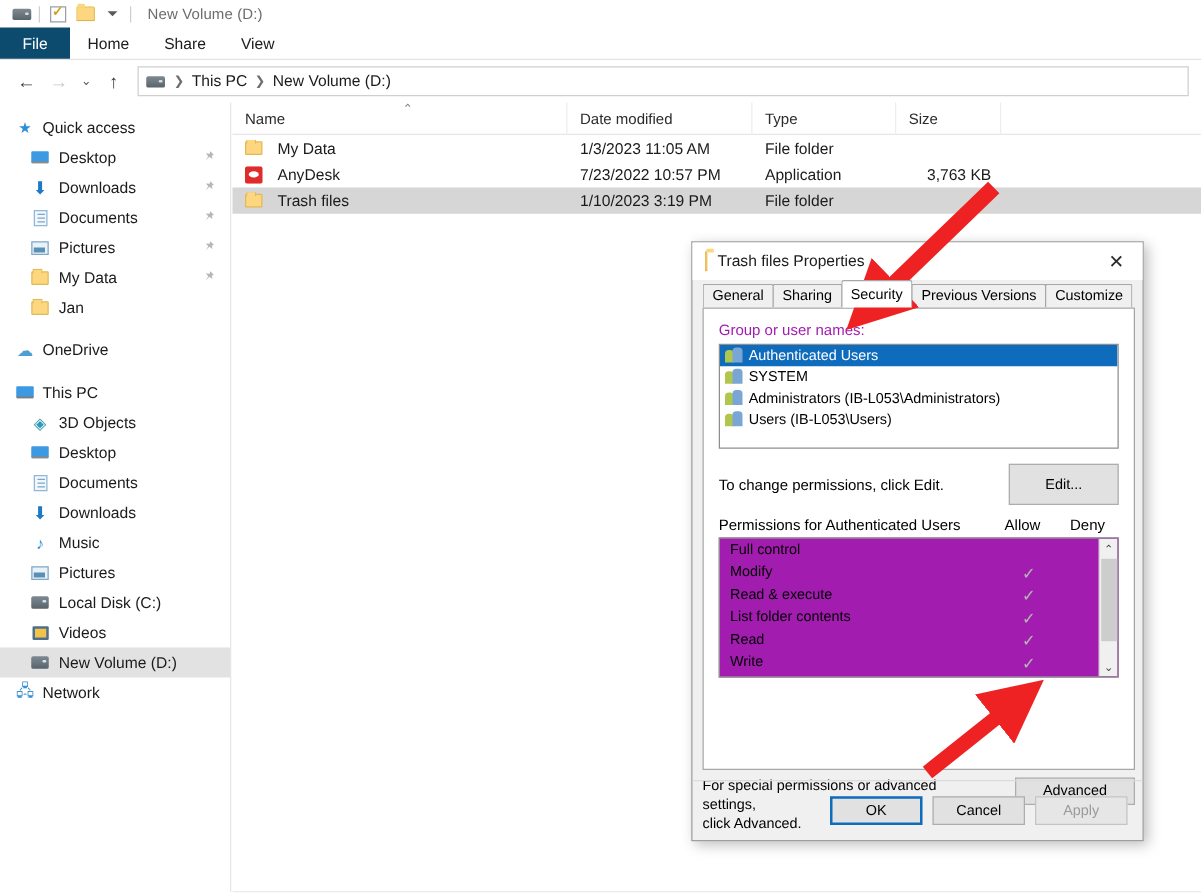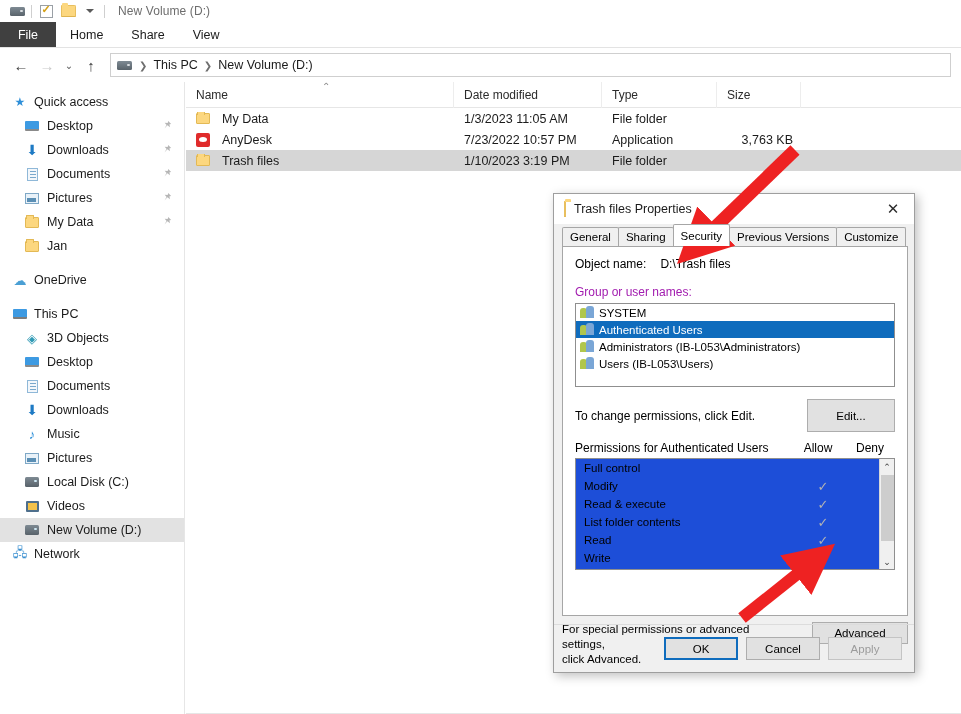--- a/index.html
+++ b/index.html
@@ -85,21 +85,21 @@
     background: #ffffff;
     border-bottom: 1px solid #e3e3e3;
     display: flex; align-items: stretch;
   }
   .rtab {
     display: flex; align-items: center; justify-content: center;
     font-size: 12.5px; color: #1b1b1b; padding: 0 14px;
     cursor: default; min-width: 50px;
   }
   .rtab.file {
-    background: #404040; color: #ffffff; font-weight: 400;
+    background: #0c4a6e; color: #ffffff; font-weight: 400;
     min-width: 56px; padding: 0 16px;
   }
 
   
   .addrrow {
     position: absolute; left: 0; top: 48px;
     width: 961px; height: 34px;
     background: #ffffff;
     display: flex; align-items: center;
   }
@@ -324,21 +324,21 @@
   .btn-edit { width: 88px; height: 33px; }
 
   .permhdr {
     display: flex; align-items: flex-end; margin-bottom: 3px;
   }
   .permhdr .ptitle { flex: 1; line-height: 13px; }
   .permhdr .pallow { width: 54px; text-align: center; }
   .permhdr .pdeny { width: 50px; text-align: center; }
 
   .permbox {
-    border: 1px solid #8f8f8f; background: #1d4ed8;
+    border: 1px solid #8f8f8f; background: #a21caf;
     height: 112px; position: relative; overflow: hidden;
   }
   .permrow {
     height: 18px; display: flex; align-items: center;
     font-size: 11.5px; color: #000;
   }
   .permrow .pname { flex: 1; padding-left: 8px; }
   .permrow .pallow { width: 54px; text-align: center; color: #b3b3b3; font-size: 13px; }
   .permrow .pdeny  { width: 44px; text-align: center; color: #b3b3b3; font-size: 13px; }
   .permscroll {
@@ -620,34 +620,30 @@
     <div class="tabstrip">
       <div class="tab">General</div>
       <div class="tab">Sharing</div>
       <div class="tab active">Security</div>
       <div class="tab">Previous Versions</div>
       <div class="tab">Customize</div>
     </div>
 
     <div class="tabbody">
 
-      <div class="objname-row">
-        <span class="objname-lbl">Object name:</span>
-        <span class="objname-val">D:\Trash files</span>
-      </div>
 
       <div class="sec-label">Group or user names:</div>
       <div class="listbox" id="grouplist">
+          <div class="lrow sel">
+            <span class="usr-ico"></span>
+            <span>Authenticated Users</span>
+          </div>
           <div class="lrow">
             <span class="usr-ico"></span>
             <span>SYSTEM</span>
-          </div>
-          <div class="lrow sel">
-            <span class="usr-ico"></span>
-            <span>Authenticated Users</span>
           </div>
           <div class="lrow">
             <span class="usr-ico"></span>
             <span>Administrators (IB-L053\Administrators)</span>
           </div>
           <div class="lrow">
             <span class="usr-ico"></span>
             <span>Users (IB-L053\Users)</span>
           </div>
         </div>

